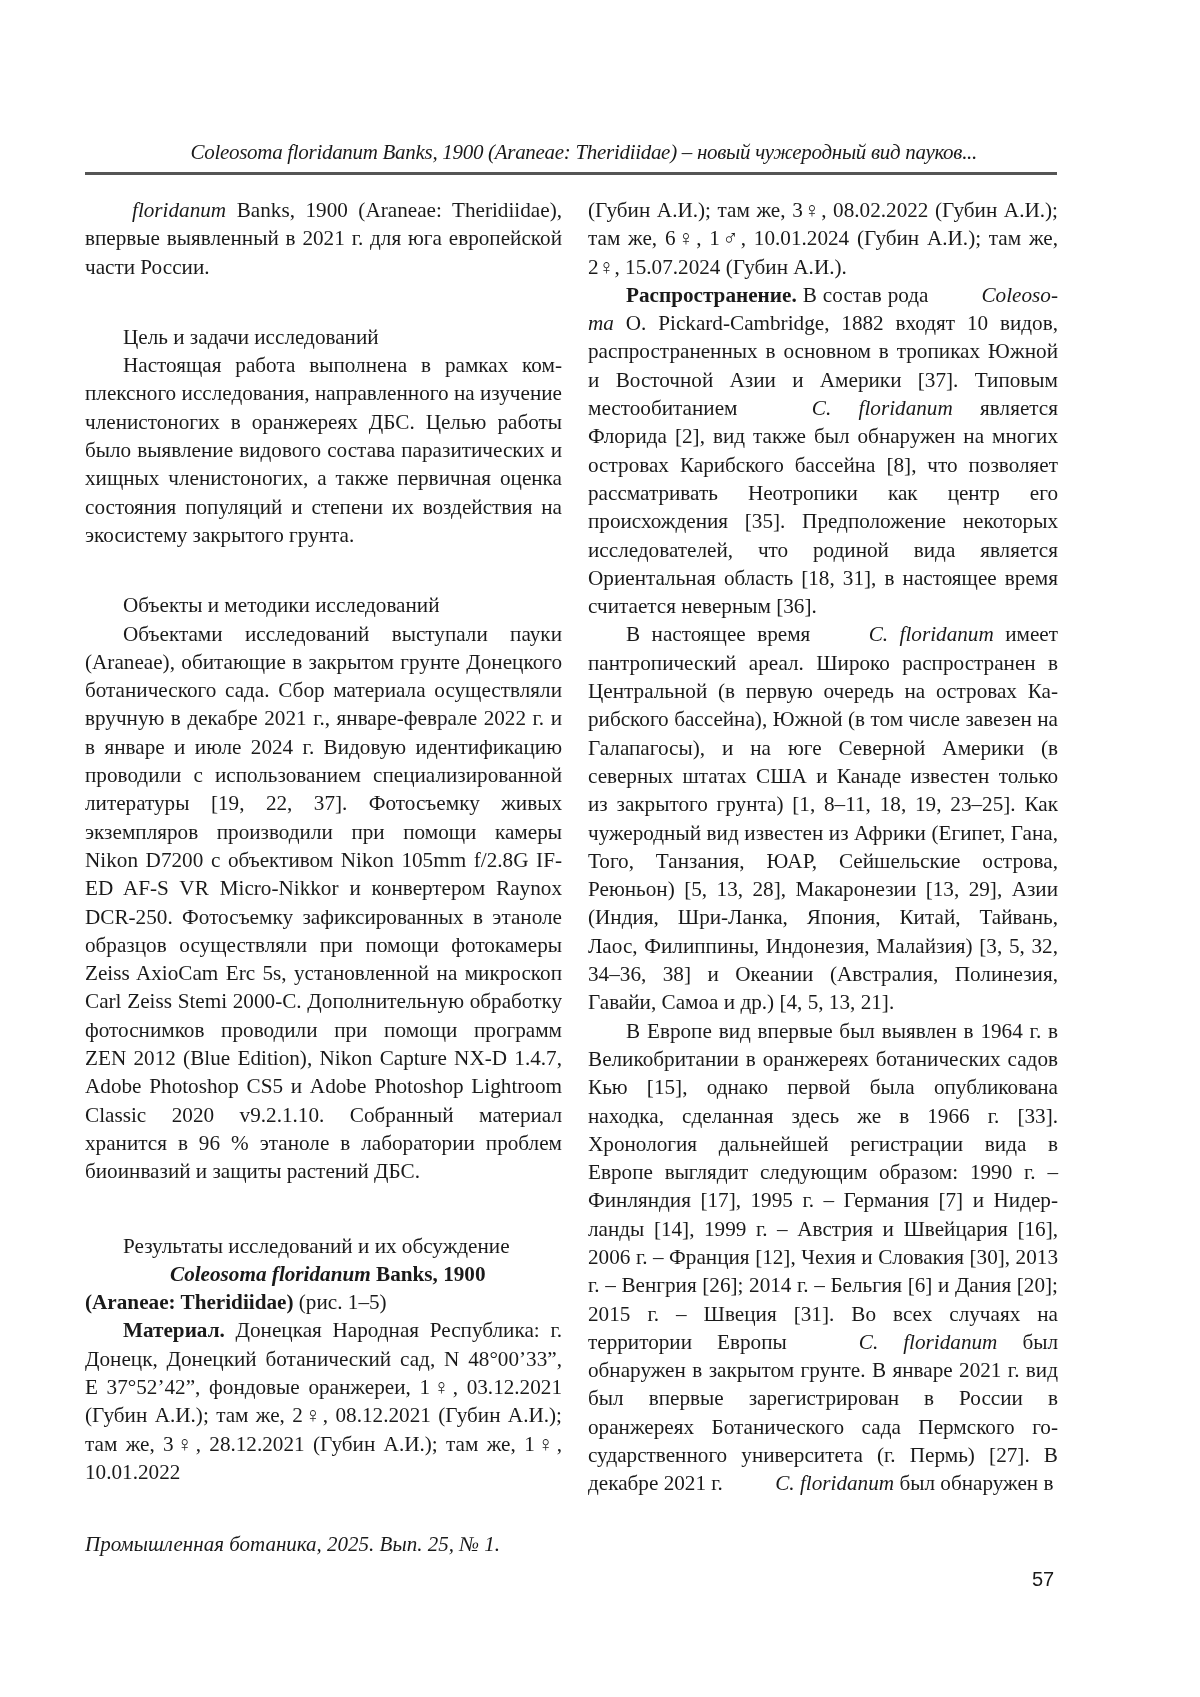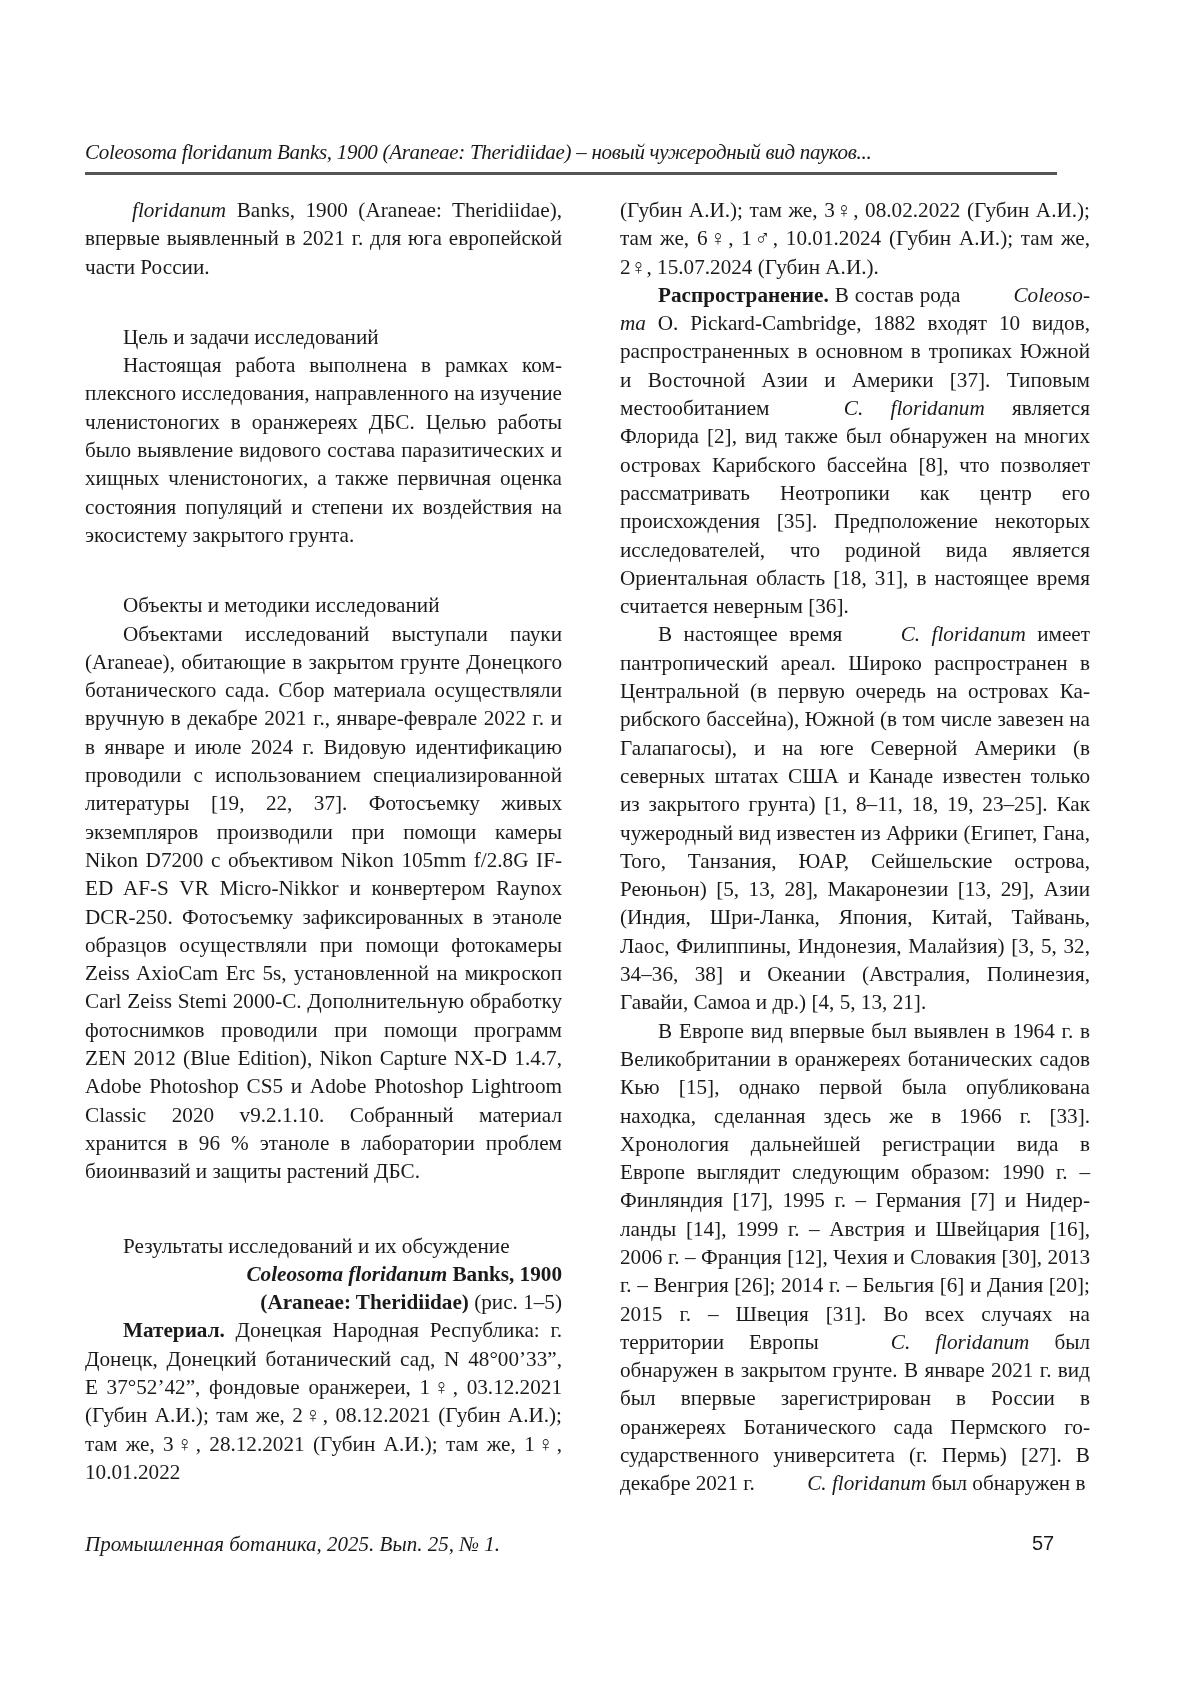--- a/index.html
+++ b/index.html
@@ -1,49 +1,49 @@
 <!DOCTYPE html>
 <html><head>
 <meta charset="utf-8">
 <style>
   html, body { margin: 0; padding: 0; background: #ffffff; }
   body { width: 1200px; height: 1697px; position: relative; overflow: hidden;
          font-family: "Liberation Serif", "DejaVu Serif", serif; color: #1a1a1a; }
-  .running-head { position: absolute; left: 85px; top: 140px; width: 972px; 
+  .running-head { position: absolute; left: 85px; top: 140px; width: 972px; text-align: right;
          font-style: italic; font-size: 21px; letter-spacing: -0.3px; padding-right: 80px; box-sizing: border-box; }
   .head-rule { position: absolute; left: 85px; top: 172px; width: 972px; height: 3px; background: #555; }
   .col { position: absolute; top: 196px; width: 477px; font-size: 21.2px; line-height: 28.3px;
          text-align: justify; hyphens: manual; }
   .col.left { left: 85px; }
-  .col.right { left: 620px; width: 470px; }
+  .col.right { left: 588px; width: 470px; }
   .col p { margin: 0; text-indent: 0; }
   .col p.ind { text-indent: 38px; }
   .col h3 { margin: 28px 0 0 0; font-size: 21.2px; font-weight: normal; text-indent: 38px; line-height: 28.3px; }
   i { font-style: italic; margin-left: 47px; }
   b { font-weight: bold; }
   .footer-journal { position: absolute; left: 85px; top: 1532px; font-style: italic; font-size: 21px; }
-  .footer-page { position: absolute; left: 1032px; top: 1532px; font-family: "Liberation Sans", "DejaVu Sans", sans-serif; font-size: 20px; }
+  .footer-page { position: absolute; left: 1032px; top: 1568px; font-family: "Liberation Sans", "DejaVu Sans", sans-serif; font-size: 20px; }
 </style>
 </head>
 <body>
 
 <div class="running-head">Coleosoma floridanum Banks, 1900 (Araneae: Theridiidae) – новый чужеродный вид пауков...</div>
 <div class="head-rule"></div>
 
 <div class="col left">
   <p><i>floridanum</i><span> Banks, 1900 (Araneae: Theridiidae), впервые выявленный в 2021 г. для юга европей­ской части России.</span></p>
 
   <h3 style="margin-top:42px">Цель и задачи исследований</h3>
   <p class="ind">Настоящая работа выполнена в рамках ком­плексного исследования, направленного на из­учение членистоногих в оранжереях ДБС. Це­лью работы было выявление видового состава паразитических и хищных членистоногих, а также первичная оценка состояния популяций и степени их воздействия на экосистему закры­того грунта.</p>
 
   <h3 style="margin-top:42px">Объекты и методики исследований</h3>
   <p class="ind">Объектами исследований выступали пауки (Araneae), обитающие в закрытом грунте До­нецкого ботанического сада. Сбор материала осуществляли вручную в декабре 2021 г., ян­варе-феврале 2022 г. и в январе и июле 2024 г. Видовую идентификацию проводили с исполь­зованием специализированной литературы [19, 22, 37]. Фотосъемку живых экземпляров про­изводили при помощи камеры Nikon D7200 с объективом Nikon 105mm f/2.8G IF-ED AF-S VR Micro-Nikkor и конвертером Raynox DCR-250. Фотосъемку зафиксированных в этаноле образцов осуществляли при помощи фотока­меры Zeiss AxioCam Erc 5s, установленной на микроскоп Carl Zeiss Stemi 2000-C. Дополни­тельную обработку фотоснимков проводили при помощи программ ZEN 2012 (Blue Edition), Nikon Capture NX-D 1.4.7, Adobe Photoshop CS5 и Adobe Photoshop Lightroom Classic 2020 v9.2.1.10. Собранный материал хранится в 96 % этаноле в лаборатории проблем биоинвазий и защиты растений ДБС.</p>
 
   <h3 style="margin-top:46px">Результаты исследований и их обсуждение</h3>
-  <p class="ind" style="text-align:right"><b><i>Coleosoma floridanum</i><span> Banks, 1900 (Araneae: Theridiidae)</span></b><span> (рис. 1–5)</span></p>
+  <p class="ind" style="text-align:left"><b><i>Coleosoma floridanum</i><span> Banks, 1900 (Araneae: Theridiidae)</span></b><span> (рис. 1–5)</span></p>
   <p class="ind"><b>Материал.</b><span> Донецкая Народная Республи­ка: г. Донецк, Донецкий ботанический сад, N 48°00’33”, E 37°52’42”, фондовые оран­жереи, 1♀, 03.12.2021 (Губин А.И.); там же, 2♀, 08.12.2021 (Губин А.И.); там же, 3♀, 28.12.2021 (Губин А.И.); там же, 1♀, 10.01.2022</span></p>
 </div>
 
 <div class="col right">
   <p>(Губин А.И.); там же, 3♀, 08.02.2022 (Гу­бин А.И.); там же, 6♀, 1♂, 10.01.2024 (Гу­бин А.И.); там же, 2♀, 15.07.2024 (Губин А.И.).</p>
   <p class="ind"><b>Распространение.</b><span> В состав рода </span><i>Coleoso­ma</i><span> O. Pickard-Cambridge, 1882 входят 10 ви­дов, распространенных в основном в тропиках Южной и Восточной Азии и Америки [37]. Ти­повым местообитанием </span><i>C. floridanum</i><span> является Флорида [2], вид также был обнаружен на мно­гих островах Карибского бассейна [8], что по­зволяет рассматривать Неотропики как центр его происхождения [35]. Предположение неко­торых исследователей, что родиной вида явля­ется Ориентальная область [18, 31], в настоя­щее время считается неверным [36].</span></p>
   <p class="ind"><span>В настоящее время </span><i>C. floridanum</i><span> имеет пан­тропический ареал. Широко распространен в Центральной (в первую очередь на островах Ка­рибского бассейна), Южной (в том числе заве­зен на Галапагосы), и на юге Северной Амери­ки (в северных штатах США и Канаде известен только из закрытого грунта) [1, 8–11, 18, 19, 23–25]. Как чужеродный вид известен из Африки (Египет, Гана, Того, Танзания, ЮАР, Сейшель­ские острова, Реюньон) [5, 13, 28], Макароне­зии [13, 29], Азии (Индия, Шри-Ланка, Япония, Китай, Тайвань, Лаос, Филиппины, Индонезия, Малайзия) [3, 5, 32, 34–36, 38] и Океании (Ав­стралия, Полинезия, Гавайи, Самоа и др.) [4, 5, 13, 21].</span></p>
   <p class="ind"><span>В Европе вид впервые был выявлен в 1964 г. в Великобритании в оранжереях ботанических садов Кью [15], однако первой была опублико­вана находка, сделанная здесь же в 1966 г. [33]. Хронология дальнейшей регистрации вида в Европе выглядит следующим образом: 1990 г. – Финляндия [17], 1995 г. – Германия [7] и Нидер­ланды [14], 1999 г. – Австрия и Швейцария [16], 2006 г. – Франция [12], Чехия и Словакия [30], 2013 г. – Венгрия [26]; 2014 г. – Бельгия [6] и Дания [20]; 2015 г. – Швеция [31]. Во всех слу­чаях на территории Европы </span><i>C. floridanum</i><span> был обнаружен в закрытом грунте. В январе 2021 г. вид был впервые зарегистрирован в России в оранжереях Ботанического сада Пермского го­сударственного университета (г. Пермь) [27]. В декабре 2021 г. </span><i>C. floridanum</i><span> был обнаружен в</span></p>
 </div>
 

